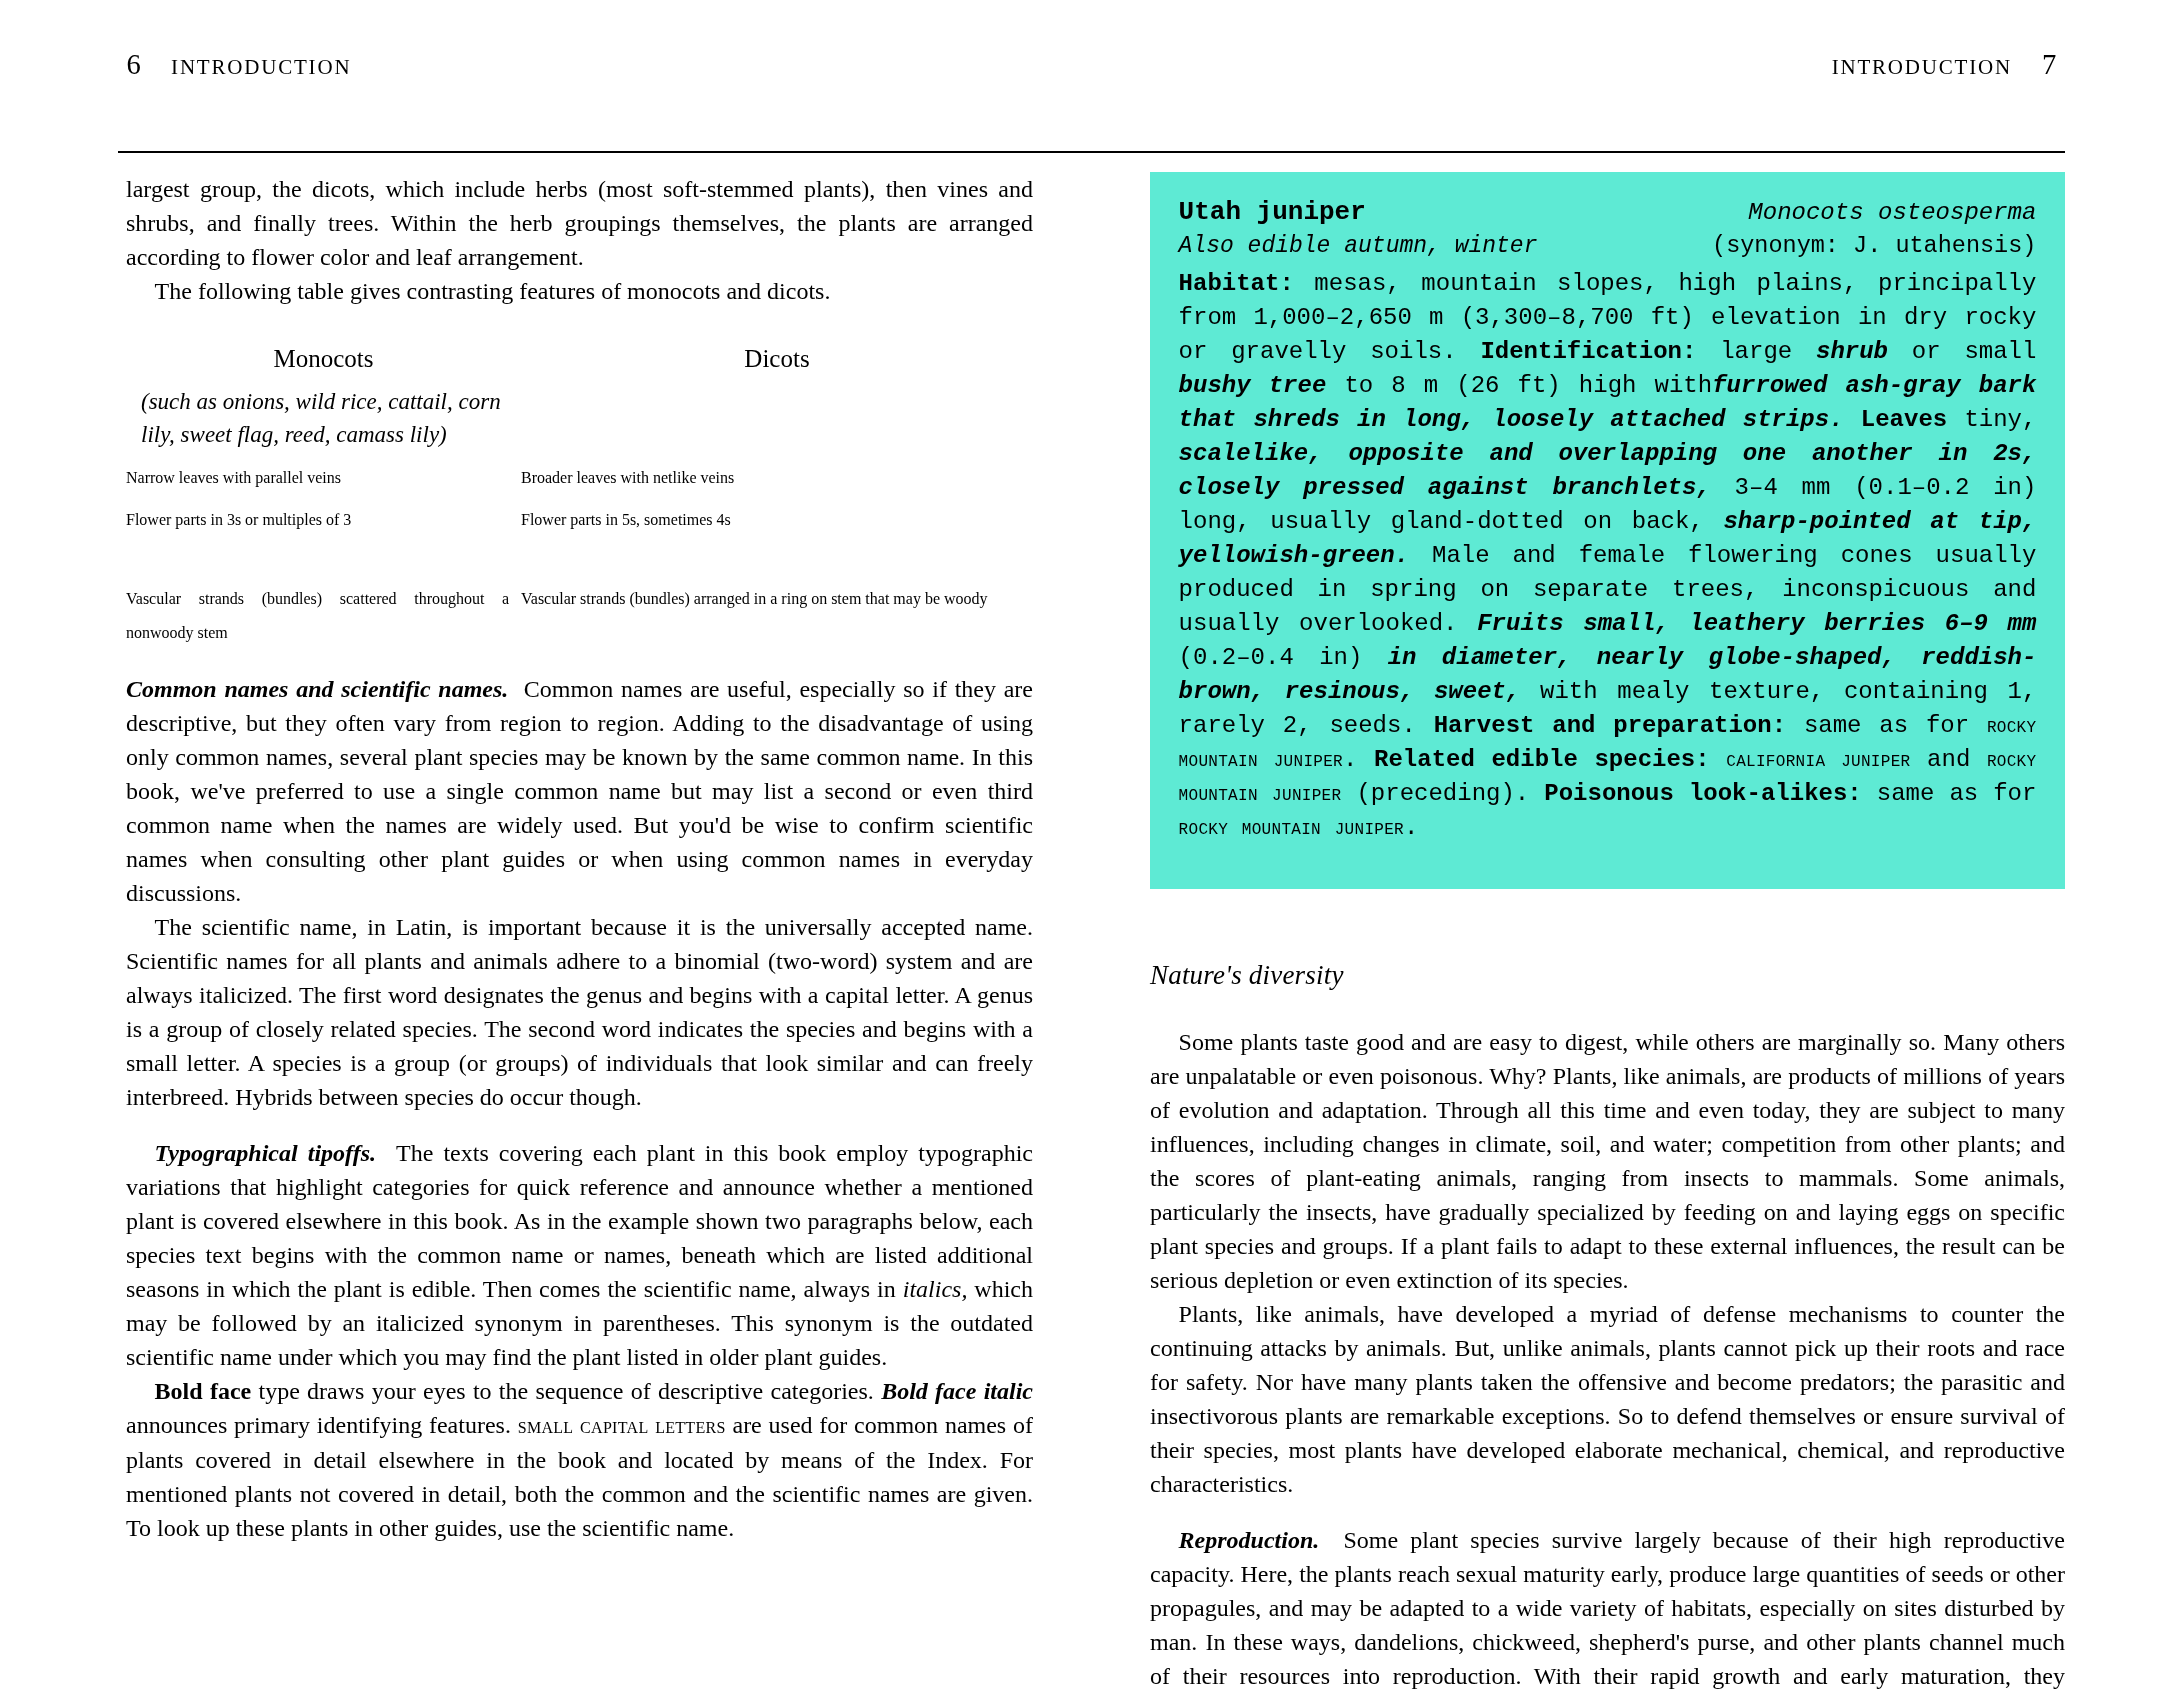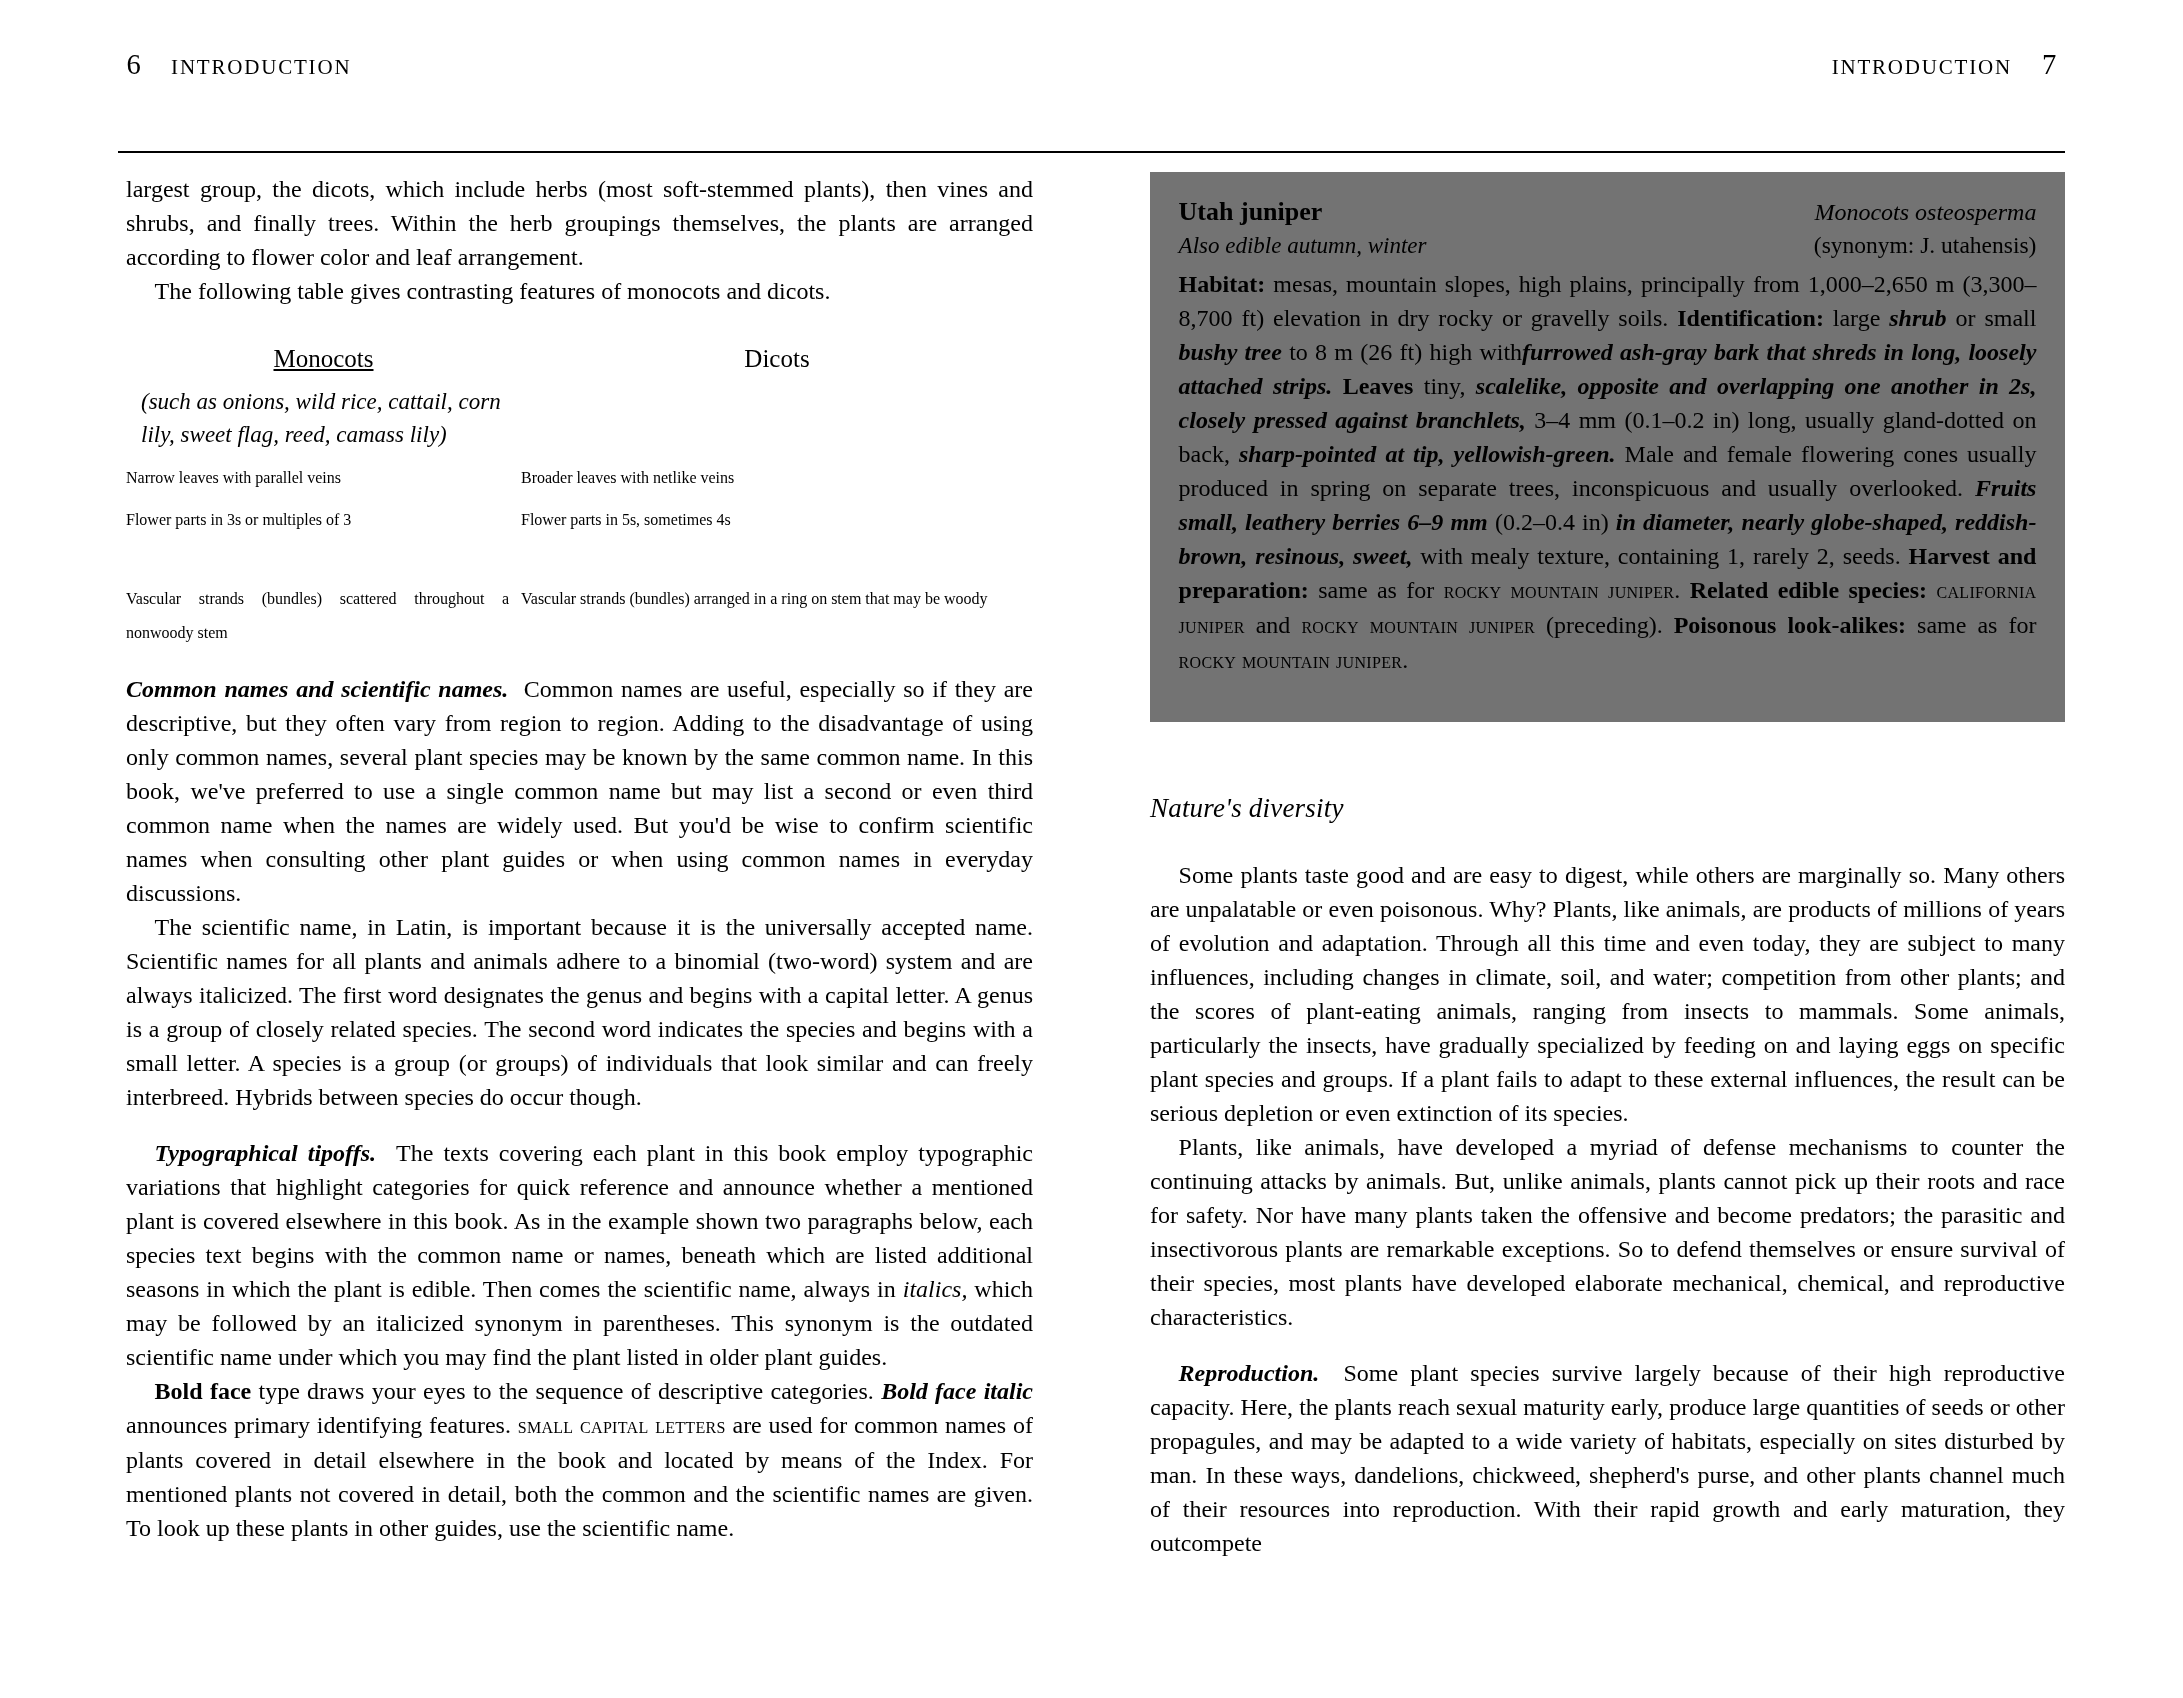--- a/index.html
+++ b/index.html
@@ -102,21 +102,21 @@
     margin-top: 37px;
     position: relative;
   }
   .tbl-heads {
     display: flex;
   }
   .tbl-head {
     font-size: 25px;
     text-align: center;
   }
-  .tcol-a { width: 395px; text-decoration: underline; }
+  .tcol-a { width: 395px; }
   .tcol-b { width: 512px; }
   .tbl-sub {
     display: flex;
     margin-top: 11.8px;
   }
   .tbl-sub div {
     font-style: italic;
     font-size: 23px;
     line-height: 33px;
   }
@@ -130,24 +130,25 @@
   .tbl-row > div {
     font-size: 16px;
     line-height: 34px;
   }
   .cell-a { width: 395px; box-sizing: border-box; padding-right: 11.8px; }
   .cell-b { width: 512px; box-sizing: border-box; }
   .cell-a.just, .cell-b.just { text-align: justify; margin-top: 36px; }
 
   
   .species-box {
-    background: #737373;
+    background: #5eead4;
     padding: 25px 28.6px 44px 28.6px;
     box-sizing: border-box;
     width: 915px;
+    font-family: Liberation Mono, monospace;
   }
   .species-title-row {
     display: flex;
     justify-content: space-between;
     align-items: baseline;
   }
   .species-common {
     font-size: 26px;
     font-weight: bold;
   }

